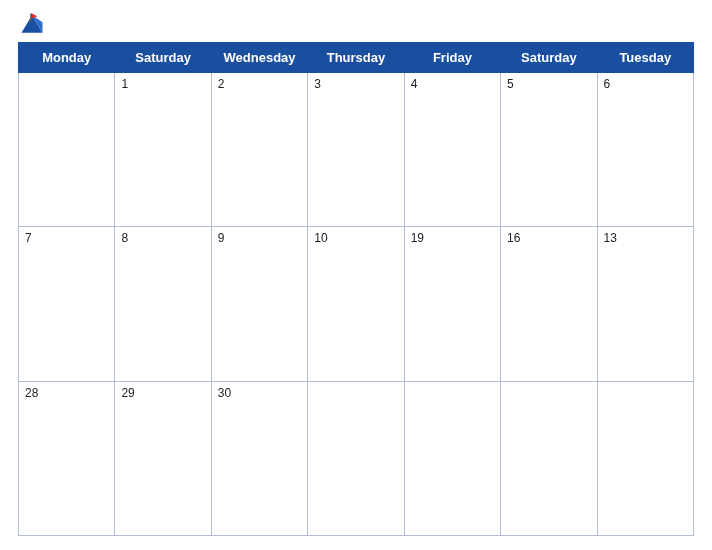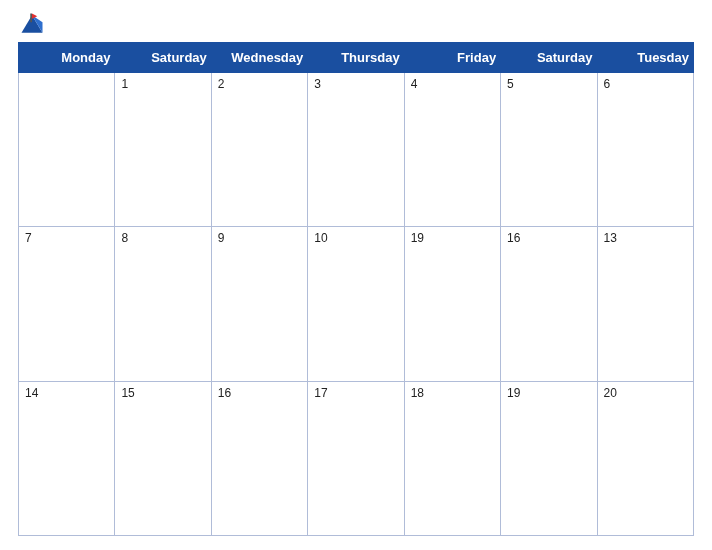--- a/index.html
+++ b/index.html
@@ -75,21 +75,21 @@
       border-collapse: collapse;
       flex: 1;
       height: 100%;
     }
 
     thead tr th {
       background-color: #1a4fa0;
       color: #fff;
       font-size: 13px;
       font-weight: 600;
-      text-align: right;
+      text-align: center;
       padding: 7px 4px;
       border: 1px solid #1a4fa0;
     }
 
     tbody tr td {
       border: 1px solid #b0bcd8;
       vertical-align: top;
       padding: 4px 6px;
       font-size: 12px;
       color: #222;
@@ -172,23 +172,23 @@
         <tr class="week-row">
           <td><span class="day-num">7</span></td>
           <td><span class="day-num">8</span></td>
           <td><span class="day-num">9</span></td>
           <td><span class="day-num">10</span></td>
           <td><span class="day-num">19</span></td>
           <td><span class="day-num">16</span></td>
           <td><span class="day-num">13</span></td>
         </tr>
         <tr class="week-row">
-          <td><span class="day-num">14</span></td>
-          <td><span class="day-num">15</span></td>
-          <td><span class="day-num">16</span></td>
-          <td><span class="day-num">17</span></td>
-          <td><span class="day-num">18</span></td>
-          <td><span class="day-num">19</span></td>
-          <td><span class="day-num">20</span></td>
+          <td><span class="day-num">28</span></td>
+          <td><span class="day-num">29</span></td>
+          <td><span class="day-num">30</span></td>
+          <td class="empty"></td>
+          <td class="empty"></td>
+          <td class="empty"></td>
+          <td class="empty"></td>
         </tr>
       </tbody>
   </table>
 </div>
 
 </body></html>

